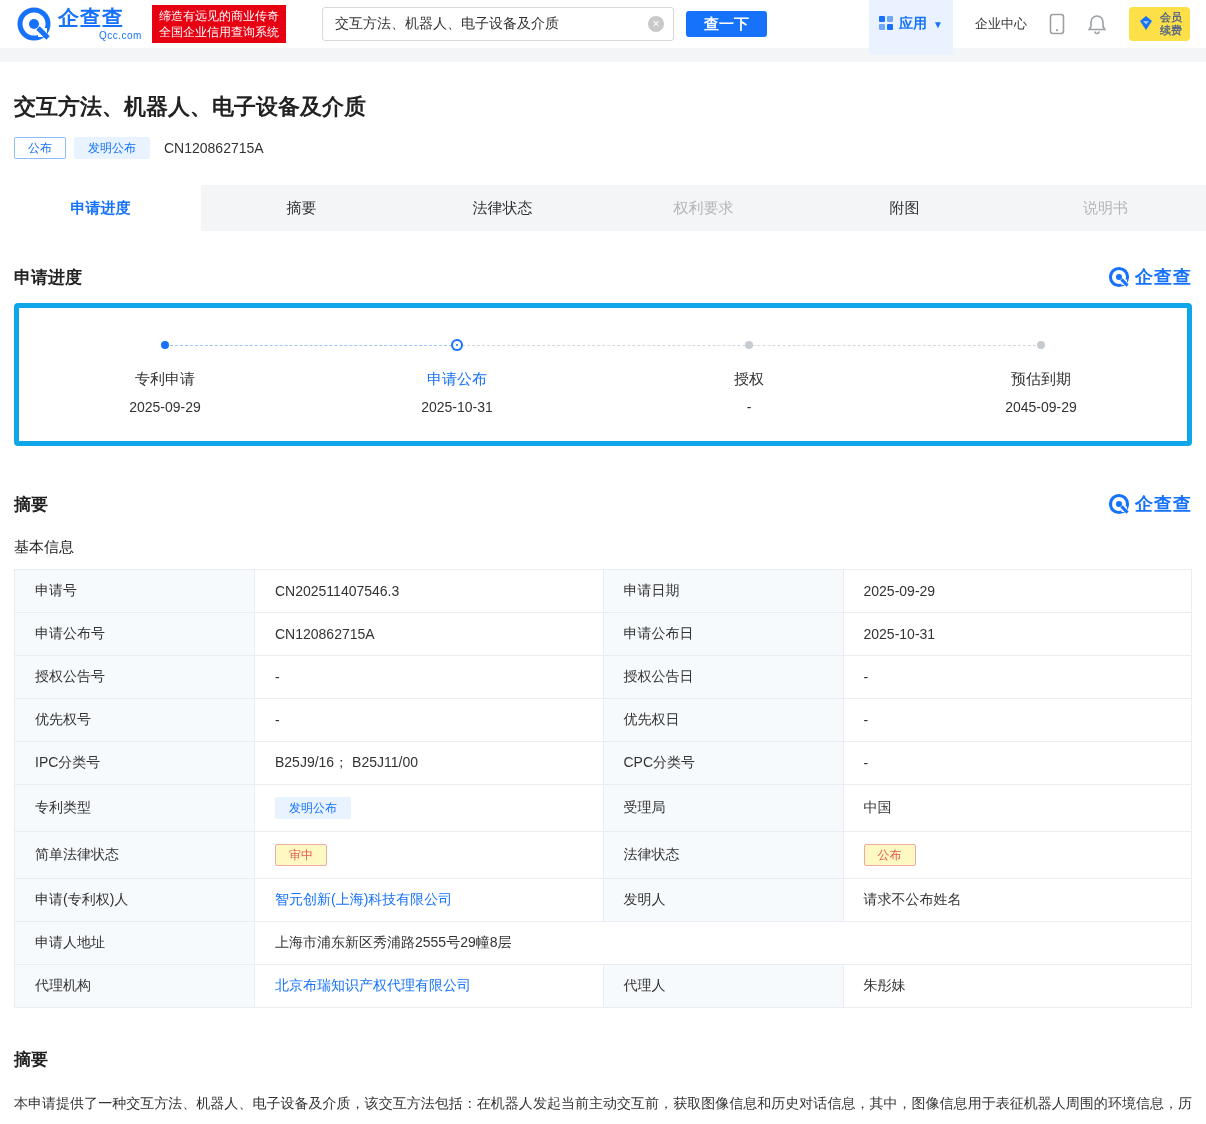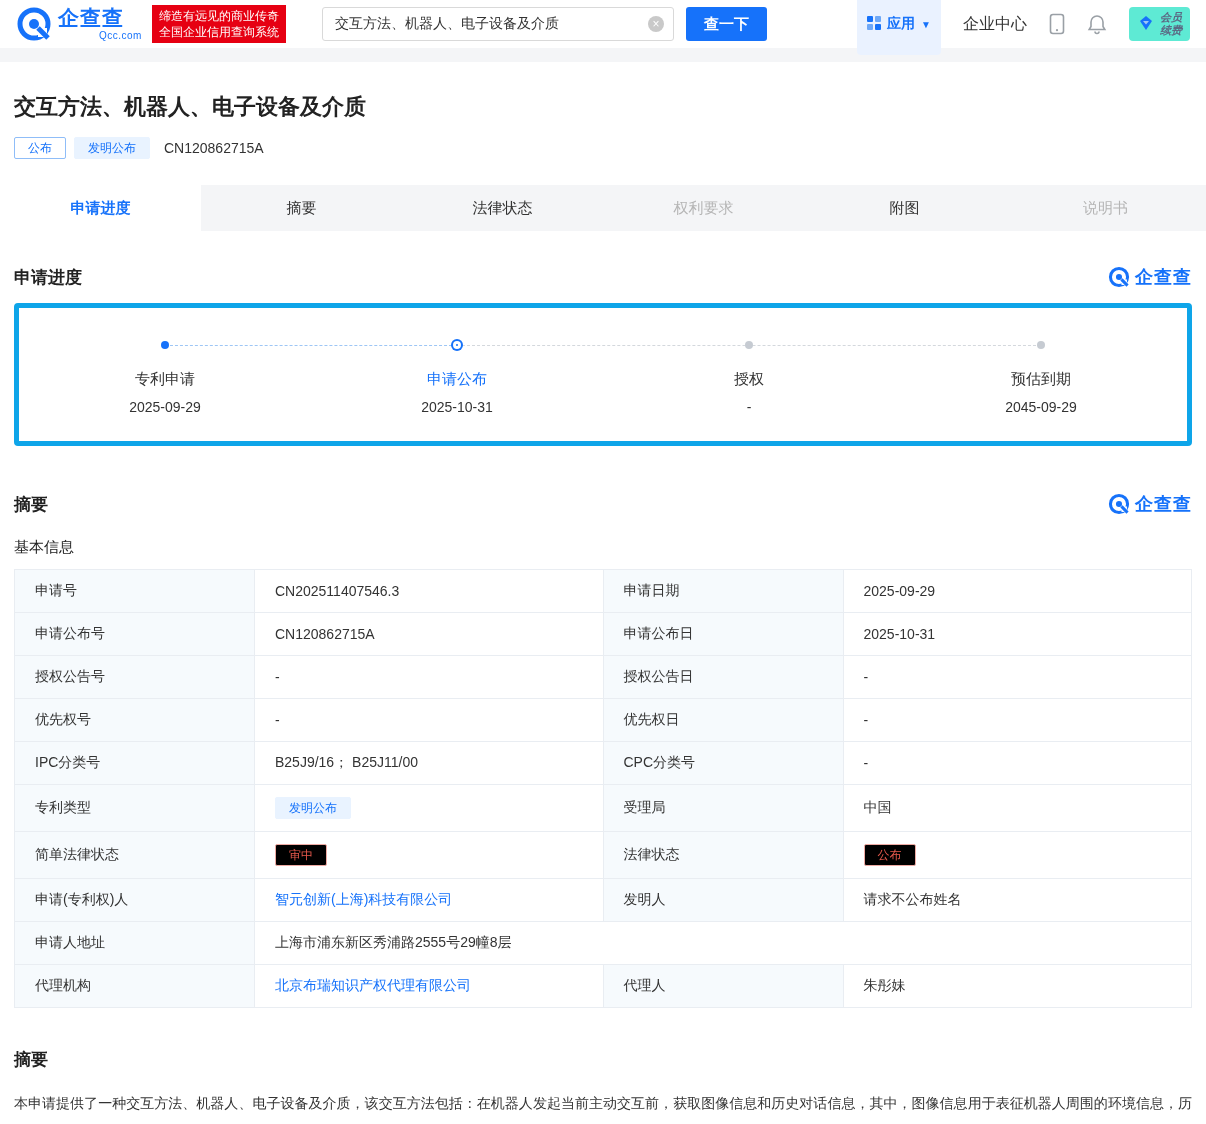--- a/index.html
+++ b/index.html
@@ -33,47 +33,47 @@
     padding:0 34px 0 12px; font-size:14px; color:#333; outline:none;
     font-family:inherit;
   }
   .clear-icon {
     position:absolute; right:10px; top:9px; width:16px; height:16px;
     border-radius:50%; background:#c9c9c9; color:#fff; font-size:12px;
     display:flex; align-items:center; justify-content:center; cursor:pointer;
     line-height:1;
   }
   .search-btn {
-    margin-left:12px; height:34px; padding:0 18px; background:#1672fa; color:#fff;
+    margin-left:12px; height:26px; padding:0 18px; background:#1672fa; color:#fff;
     border:none; border-radius:3px; font-size:15px; font-weight:bold; cursor:pointer;
     font-family:inherit;
   }
   .header-right { margin-left:auto; display:flex; align-items:center; gap:22px; }
   .apps-chip {
     display:flex; align-items:center; gap:6px; background:#eaf2ff; color:#1672fa;
     padding:22px 10px; border-radius:4px; font-size:14px; font-weight:bold; cursor:pointer;
   }
   .apps-caret { font-size:10px; }
-  .enterprise-center { font-size:16px; color:#333; cursor:pointer; }
+  .enterprise-center { font-size:13px; color:#333; cursor:pointer; }
   .icon-btn { cursor:pointer; display:flex; align-items:center; }
   .vip-badge {
-    display:flex; align-items:center; gap:5px; background:#5eead4;
-    border-radius:4px; padding:4px 8px; cursor:pointer;font-style:italic;
+    display:flex; align-items:center; gap:5px; background:#fde047;
+    border-radius:4px; padding:4px 8px; cursor:pointer;
   }
   .vip-text { font-size:11px; line-height:13px; color:#5b6b85; font-weight:bold; }
   .header-gap { height:14px; background:#f4f5f7; }
 
   
   .content { padding:0 14px; }
   .patent-title { font-size:22px; font-weight:bold; color:#222; margin-top:30px; }
   .tag-row { display:flex; align-items:center; gap:8px; margin-top:15px; }
   .tag { font-size:12px; line-height:1; padding:4px 13px; border-radius:2px; display:inline-block; }
   .tag-blue-outline { color:#1672fa; border:1px solid #8fbdf8; background:#fff; }
   .tag-blue-fill { color:#1672fa; background:#e9f3ff; border:1px solid #e9f3ff; }
-  .tag-red-outline { color:#e6594c; border:1px solid #eeaaa3; background:#000000; }
+  .tag-red-outline { color:#e6594c; border:1px solid #eeaaa3; background:#fef9c3; }
   .patent-number { font-size:14px; color:#333; margin-left:6px; }
 
   
   .tabs { display:flex; margin-top:26px; background:#f4f5f7; }
   .tab {
     flex:1; height:46px; display:flex; align-items:center; justify-content:center;
     font-size:15px; color:#333; cursor:pointer;
   }
   .tab.active { background:#fff; color:#1672fa; font-weight:bold; }
   .tab.disabled { color:#b5b5b5; }

